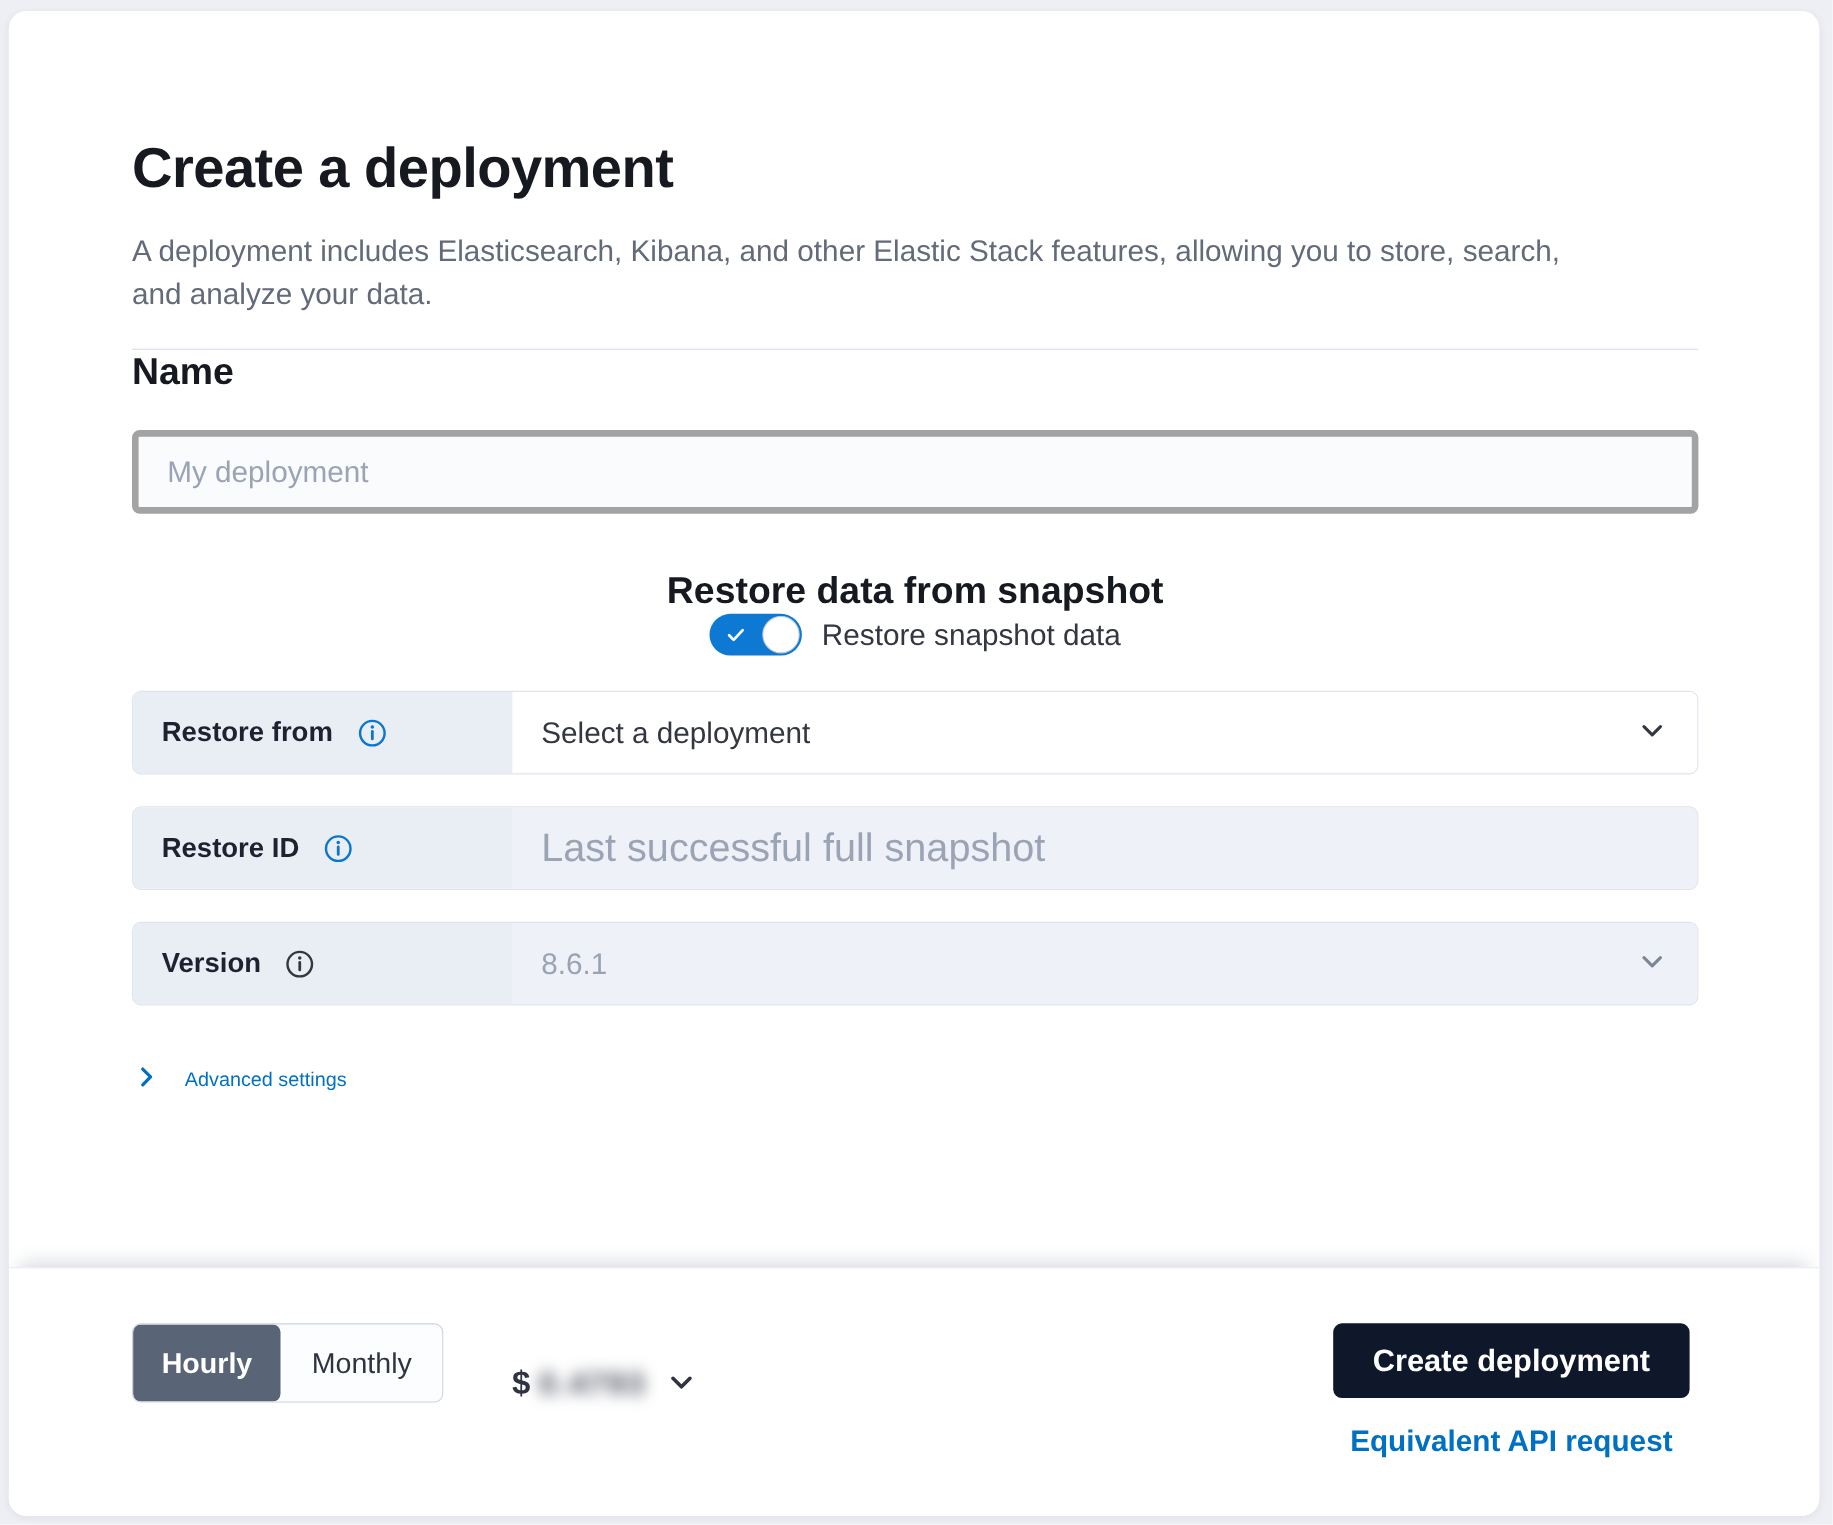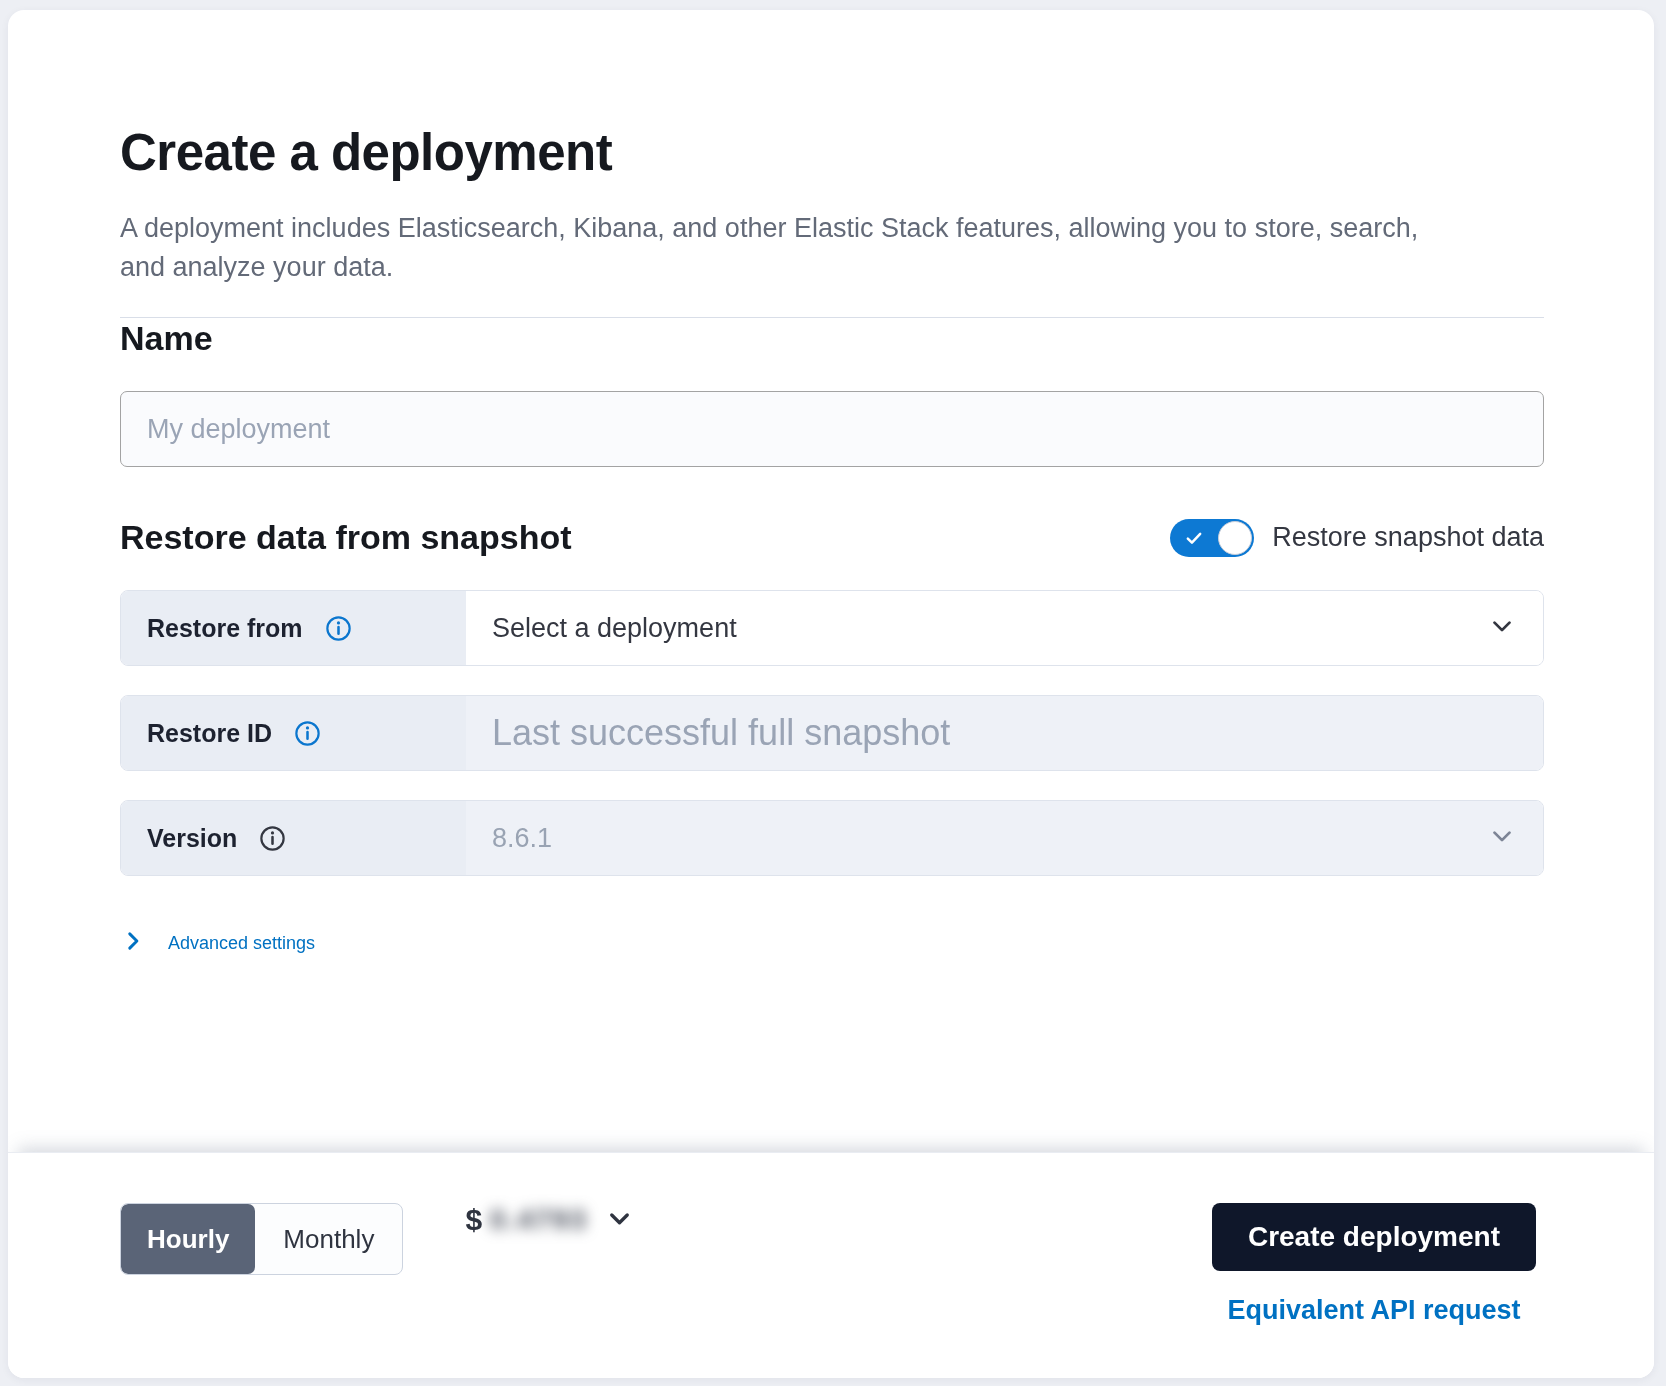--- a/index.html
+++ b/index.html
@@ -46,34 +46,34 @@
     margin: 0;
     font-size: 34px; line-height: 41px;
     font-weight: 700;
     color: #16191f;
   }
   .name-heading { margin-top: 54px; }
   .name-input {
     display: block;
     margin-top: 32px;
     width: 100%; height: 76px;
-    border: 1px solid #a3a3a3;
+    border: 6px solid #a3a3a3;
     border-radius: 7px;
     background: #fafbfd;
     padding: 0 26px;
     font-size: 27px;
     color: #343741;
     font-family: inherit;
     outline: none;
   }
   .name-input::placeholder { color: #9aa4b5; }
 
   .section-header {
     margin-top: 50px;
-    display: flex; justify-content: space-between; align-items: center;
+    display: flex; justify-content: space-between; align-items: center; flex-direction: column;
   }
   .toggle-wrap { display: flex; align-items: center; gap: 18px; }
   .toggle {
     width: 84px; height: 38px;
     border-radius: 19px;
     background: #0d79d3;
     position: relative;
     cursor: pointer;
     flex: none;
   }
@@ -139,21 +139,21 @@
 
   footer.bottom-bar {
     flex: 1;
     background: #ffffff;
     border-top: 1px solid #e9ecf2;
     box-shadow: 0 -14px 16px -10px rgba(105, 115, 135, 0.28);
     display: flex; justify-content: space-between; align-items: flex-start;
     padding: 50px 118px 0 112px;
     position: relative;
   }
-  .footer-left { display: flex; align-items: flex-start; gap: 62px; height: 72px; }
+  .footer-left { display: flex; align-items: flex-end; gap: 62px; height: 72px; }
   .billing-group {
     display: flex; align-items: center;
     height: 72px;
     border: 1px solid #ccd3df;
     border-radius: 8px;
     background: #fcfdfe;
     overflow: hidden;
   }
   .billing-btn {
     border: none; background: transparent;

